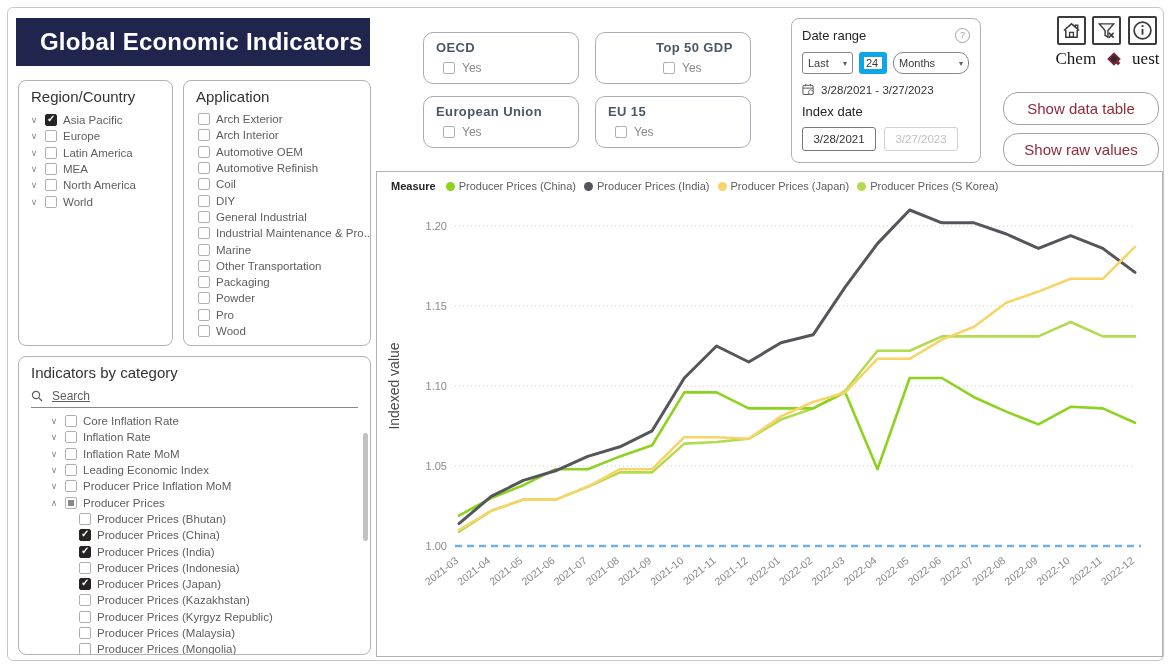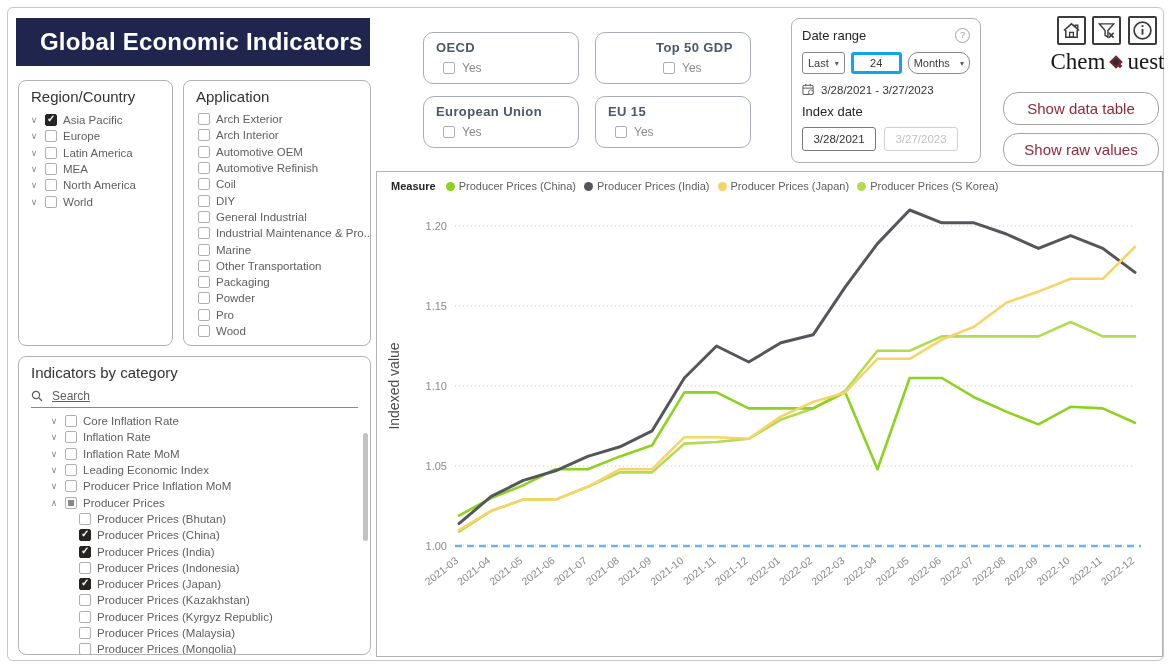--- a/index.html
+++ b/index.html
@@ -17,28 +17,28 @@
   .hdr span{color:#fff;font-size:24px;font-weight:bold;padding-left:24px;letter-spacing:.2px;}
   .toggle-card{position:absolute;border:1px solid #a9aeb6;border-radius:10px;background:#fff;box-sizing:border-box;}
   .toggle-title{font-size:13px;font-weight:bold;color:#4a5866;letter-spacing:.4px;padding:7px 0 0 12px;}
   .toggle-yes{display:flex;align-items:center;gap:7px;padding:6px 0 0 19px;font-size:12px;color:#8a8886;}
   .datebox{position:absolute;left:791px;top:18px;width:190px;height:145px;border:1px solid #b4b2b0;border-radius:8px;background:#fff;box-sizing:border-box;padding:9px 10px;}
   .date-title{font-size:13px;color:#252423;}
   .helpcirc{position:absolute;right:10px;top:9px;width:13px;height:13px;border:1px solid #a0a0a0;border-radius:50%;color:#a0a0a0;font-size:9px;line-height:13px;text-align:center;}
   .dr-controls{display:flex;gap:6px;margin-top:9px;}
   .sel{border:1px solid #8a8886;border-radius:3px;height:22px;display:flex;align-items:center;font-size:11px;color:#3b3a39;padding:0 5px;gap:5px;box-sizing:border-box;background:#fff;}
   .sel .dd{font-size:8px;color:#605e5c;}
-  .numin{width:51px;height:22px;border:3px solid #0ea5e9;border-radius:3px;font-size:11px;color:#3b3a39;text-align:center;box-sizing:border-box;font-family:"Liberation Sans",sans-serif;}
+  .numin{width:28px;height:22px;border:5px solid #0ea5e9;border-radius:3px;font-size:11px;color:#3b3a39;text-align:left;box-sizing:border-box;font-family:"Liberation Sans",sans-serif;}
   .rangerow{display:flex;align-items:center;gap:6px;margin-top:9px;font-size:11.5px;color:#323130;}
   .idx-title{font-size:13px;color:#252423;margin-top:8px;}
   .idxrow{display:flex;gap:8px;margin-top:8px;}
   .idxin{width:74px;height:24px;border:1px solid #7a7876;border-radius:3px;font-size:11.5px;color:#323130;text-align:center;box-sizing:border-box;font-family:"Liberation Sans",sans-serif;background:#fff;}
   .idxin.dim{border-color:#d2d0ce;color:#c3c1bf;}
   .iconbtn{position:absolute;width:29px;height:29px;border:2px solid #3b3b3b;border-radius:2px;background:#fff;display:flex;align-items:center;justify-content:center;box-sizing:border-box;}
-  .logo{position:absolute;left:1050px;top:49px;width:115px;text-align:center;font-family:"Liberation Serif",serif;font-size:23px;color:#161616;display:flex;align-items:center;justify-content:center;gap:1px;}
+  .logo{position:absolute;left:1050px;top:49px;width:115px;text-align:center;font-family:"Liberation Serif",serif;font-size:17px;color:#161616;display:flex;align-items:center;justify-content:center;gap:8px;}
   .action-btn{position:absolute;width:154px;height:31px;border:1px solid #a5a3a1;border-radius:15px;background:#fff;color:#8e2a3a;font-size:15px;display:flex;align-items:center;justify-content:center;cursor:pointer;font-family:"Liberation Sans",sans-serif;}
   .chartcard{position:absolute;left:376px;top:171px;width:787px;height:486px;border:1px solid #b4b2b0;background:#fff;box-sizing:border-box;}
   .chart-title{font-size:15px;color:#3b3b3b;padding:8px 0 0 14px;}
   .legendrow{display:flex;align-items:center;gap:4px;padding:8px 0 0 14px;font-size:11px;color:#605e5c;}
   .legendrow .lgname{font-weight:bold;color:#252423;margin-right:6px;}
   .lgitem{display:flex;align-items:center;gap:4px;margin-right:8px;}
   .lgdot{width:9px;height:9px;border-radius:50%;flex:0 0 auto;}
   .searchrow{display:flex;align-items:center;gap:7px;margin:4px 12px 2px 12px;border-bottom:1px solid #8a8886;padding-bottom:3px;}
   .searchrow input{border:none;outline:none;font-size:12px;color:#605e5c;width:90%;font-family:"Liberation Sans",sans-serif;text-decoration:underline;}
   .searchrow input::placeholder{color:#605e5c;}
@@ -240,21 +240,21 @@
           <span>Yes</span>
         </div>
       </div>
       <div class="toggle-card" style="left: 595px; top: 32px; width: 156px; height: 52px; padding-left: 48px;">
         <div class="toggle-title">Top 50 GDP</div>
         <div class="toggle-yes">
           <span class="chk"></span>
           <span>Yes</span>
         </div>
       </div>
-      <div class="toggle-card" style="left: 423px; top: 96px; width: 156px; height: 52px; border-radius: 11px;">
+      <div class="toggle-card" style="left: 423px; top: 96px; width: 156px; height: 52px;">
         <div class="toggle-title">European Union</div>
         <div class="toggle-yes">
           <span class="chk"></span>
           <span>Yes</span>
         </div>
       </div>
       <div class="toggle-card" style="left: 595px; top: 96px; width: 156px; height: 52px;">
         <div class="toggle-title">EU 15</div>
         <div class="toggle-yes">
           <span class="chk"></span>

